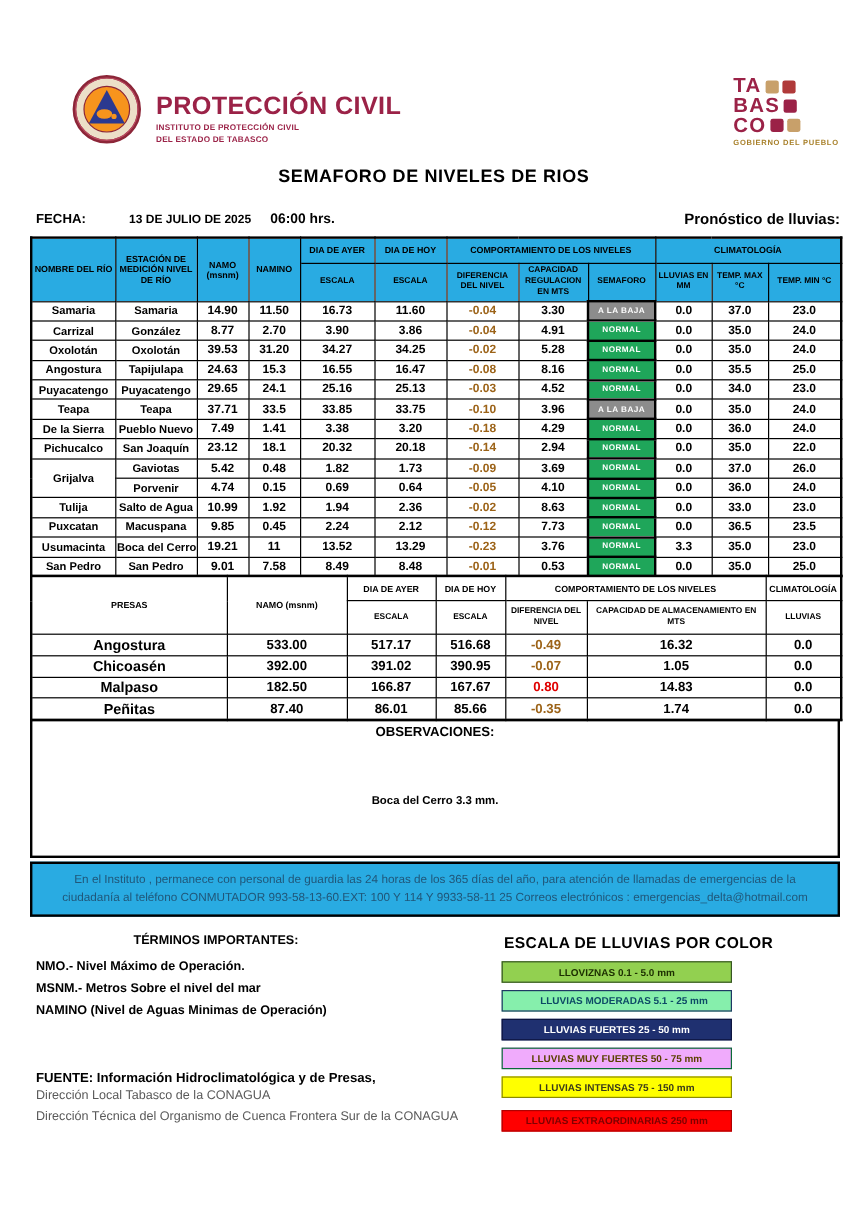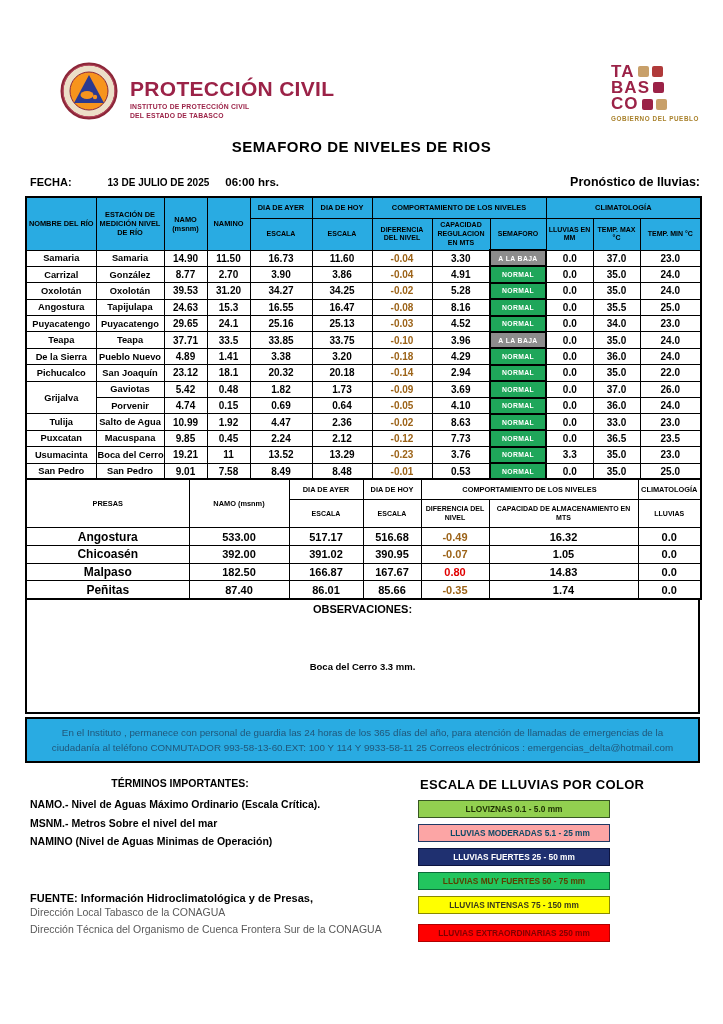--- a/index.html
+++ b/index.html
@@ -238,21 +238,21 @@
             <td style="color: rgb(156, 99, 24);">-0.10</td>
             <td>3.96</td>
             <td class="sem" style="background: rgb(140, 140, 140);">A LA BAJA</td>
             <td>0.0</td>
             <td>35.0</td>
             <td>24.0</td>
           </tr>
           <tr>
             <td class="txt">De la Sierra</td>
             <td class="txt">Pueblo Nuevo</td>
-            <td>4.89</td>
+            <td>7.49</td>
             <td>1.41</td>
             <td>3.38</td>
             <td>3.20</td>
             <td style="color: rgb(156, 99, 24);">-0.18</td>
             <td>4.29</td>
             <td class="sem" style="background: rgb(31, 166, 90);">NORMAL</td>
             <td>0.0</td>
             <td>36.0</td>
             <td>24.0</td>
           </tr>
@@ -295,21 +295,21 @@
             <td class="sem" style="background: rgb(31, 166, 90);">NORMAL</td>
             <td>0.0</td>
             <td>36.0</td>
             <td>24.0</td>
           </tr>
           <tr>
             <td class="txt">Tulija</td>
             <td class="txt">Salto de Agua</td>
             <td>10.99</td>
             <td>1.92</td>
-            <td>4.47</td>
+            <td>1.94</td>
             <td>2.36</td>
             <td style="color: rgb(156, 99, 24);">-0.02</td>
             <td>8.63</td>
             <td class="sem" style="background: rgb(31, 166, 90);">NORMAL</td>
             <td>0.0</td>
             <td>33.0</td>
             <td>23.0</td>
           </tr>
           <tr>
             <td class="txt">Puxcatan</td>
@@ -428,36 +428,36 @@
     <div class="obs-title">OBSERVACIONES:</div>
     <div class="obs-text">Boca del Cerro 3.3 mm.</div>
   </div>
 
   <div class="banner">En el Instituto , permanece con personal de guardia las 24 horas de los 365 días del año, para atención de llamadas de emergencias de la ciudadanía al teléfono  CONMUTADOR  993-58-13-60.EXT: 100 Y 114  Y 9933-58-11 25   Correos electrónicos : emergencias_delta@hotmail.com</div>
 
   <div class="bottom">
     <div class="bleft">
       <div class="terms-title">TÉRMINOS IMPORTANTES:</div>
       <div id="terms-list">
-          <div class="term">NAMO.- Nivel de Aguas Máximo Ordinario (Escala Crítica).</div>
+          <div class="term">NMO.- Nivel Máximo de Operación.</div>
           <div class="term">MSNM.- Metros Sobre el nivel del mar</div>
           <div class="term">NAMINO (Nivel de Aguas Minimas de Operación)</div>
         </div>
       <div class="fuente">
         <div class="fuente-b">FUENTE: Información Hidroclimatológica y de Presas,</div>
         <div class="fuente-l">Dirección Local Tabasco de la CONAGUA</div>
         <div class="fuente-l">Dirección Técnica del Organismo de Cuenca Frontera Sur de la CONAGUA</div>
       </div>
     </div>
     <div class="bright">
       <div class="scale-title">ESCALA DE LLUVIAS POR COLOR</div>
       <div class="bars" id="scale-bars">
           <div class="bar" style="background: rgb(146, 208, 80); color: rgb(28, 46, 0); border-color: rgb(55, 86, 35);">LLOVIZNAS   0.1 -  5.0 mm</div>
-          <div class="bar" style="background: #fca5a5; color: rgb(13, 74, 102); border-color: rgb(31, 56, 100); padding-left: 12px;">LLUVIAS MODERADAS 5.1 - 25 mm</div>
+          <div class="bar" style="background: #86efac; color: rgb(13, 74, 102); border-color: rgb(31, 56, 100); padding-left: 12px;">LLUVIAS MODERADAS 5.1 - 25 mm</div>
           <div class="bar" style="background: rgb(31, 48, 112); color: rgb(255, 255, 255); border-color: rgb(13, 20, 64);">LLUVIAS FUERTES      25 - 50 mm</div>
-          <div class="bar" style="background: #22c55e; color: rgb(90, 64, 0); border-color: rgb(11, 107, 56);">LLUVIAS MUY FUERTES   50 - 75 mm</div>
+          <div class="bar" style="background: #f0abfc; color: rgb(90, 64, 0); border-color: rgb(11, 107, 56);">LLUVIAS MUY FUERTES   50 - 75 mm</div>
           <div class="bar" style="background: rgb(255, 255, 0); color: rgb(58, 58, 26); border-color: rgb(138, 138, 0);">LLUVIAS INTENSAS    75 - 150 mm</div>
           <div class="bar" style="background: rgb(255, 0, 0); color: rgb(127, 0, 0); border-color: rgb(176, 0, 0);">LLUVIAS EXTRAORDINARIAS 250  mm</div>
         </div>
     </div>
   </div>
 
 </div>
 
 </body></html>

